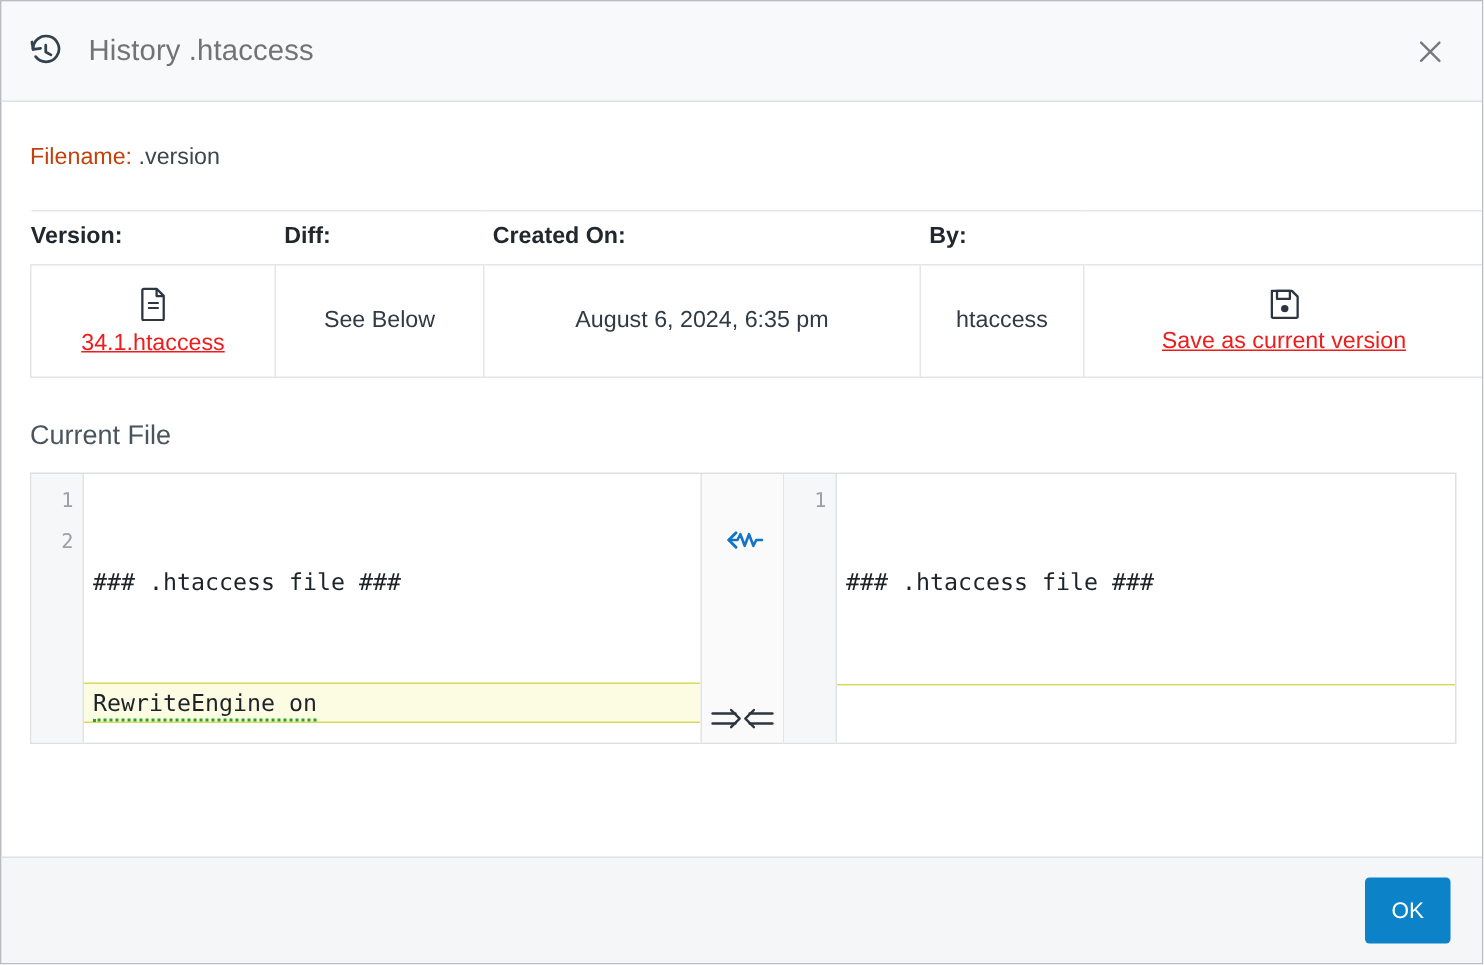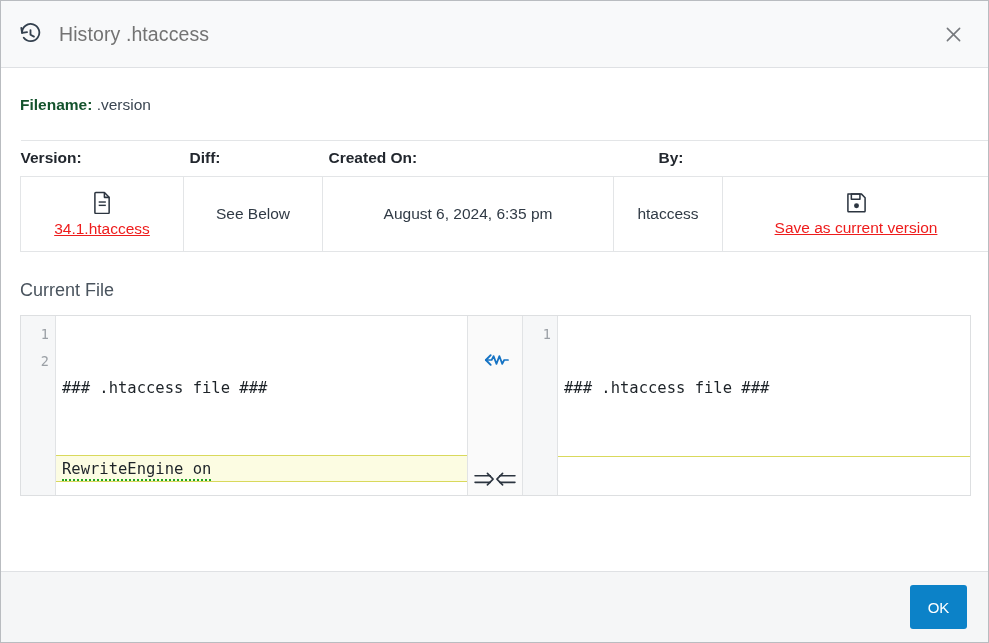--- a/index.html
+++ b/index.html
@@ -72,22 +72,22 @@
     position: relative;
   }
   .filename-row {
     font-size: 15.5px;
     color: #3b4652;
     padding-top: 28px;
     padding-bottom: 0;
     white-space: nowrap;
   }
   .filename-row b {
-    font-weight: bold;
-    color: #14532d;
+    font-weight: normal;
+    color: #c2410c;
   }
 
   
   table.version-table {
     width: 951px;
     border-collapse: collapse;
     margin-top: 26px;
     table-layout: fixed;
   }
   table.version-table thead th {
@@ -96,21 +96,21 @@
     font-weight: bold;
     color: #22272e;
     padding: 8px 0 9px 0;
     border-top: 1px solid #e3e5e7;
     border-bottom: 1px solid #e3e5e7;
     white-space: nowrap;
   }
   table.version-table thead th.c-version { width: 163px; padding-left: 0; }
   table.version-table thead th.c-diff    { width: 133px; padding-left: 6px;}
   table.version-table thead th.c-created { width: 285px; padding-left: 6px;}
-  table.version-table thead th.c-by      { width: 103px; padding-left: 6px; text-align: center;}
+  table.version-table thead th.c-by      { width: 103px; padding-left: 6px;}
   table.version-table thead th.c-action  { width: 267px; }
 
   table.version-table tbody td {
     border: 1px solid #e3e5e7;
     border-top: none;
     text-align: center;
     vertical-align: middle;
     font-size: 15.5px;
     color: #303a45;
     height: 75px;

